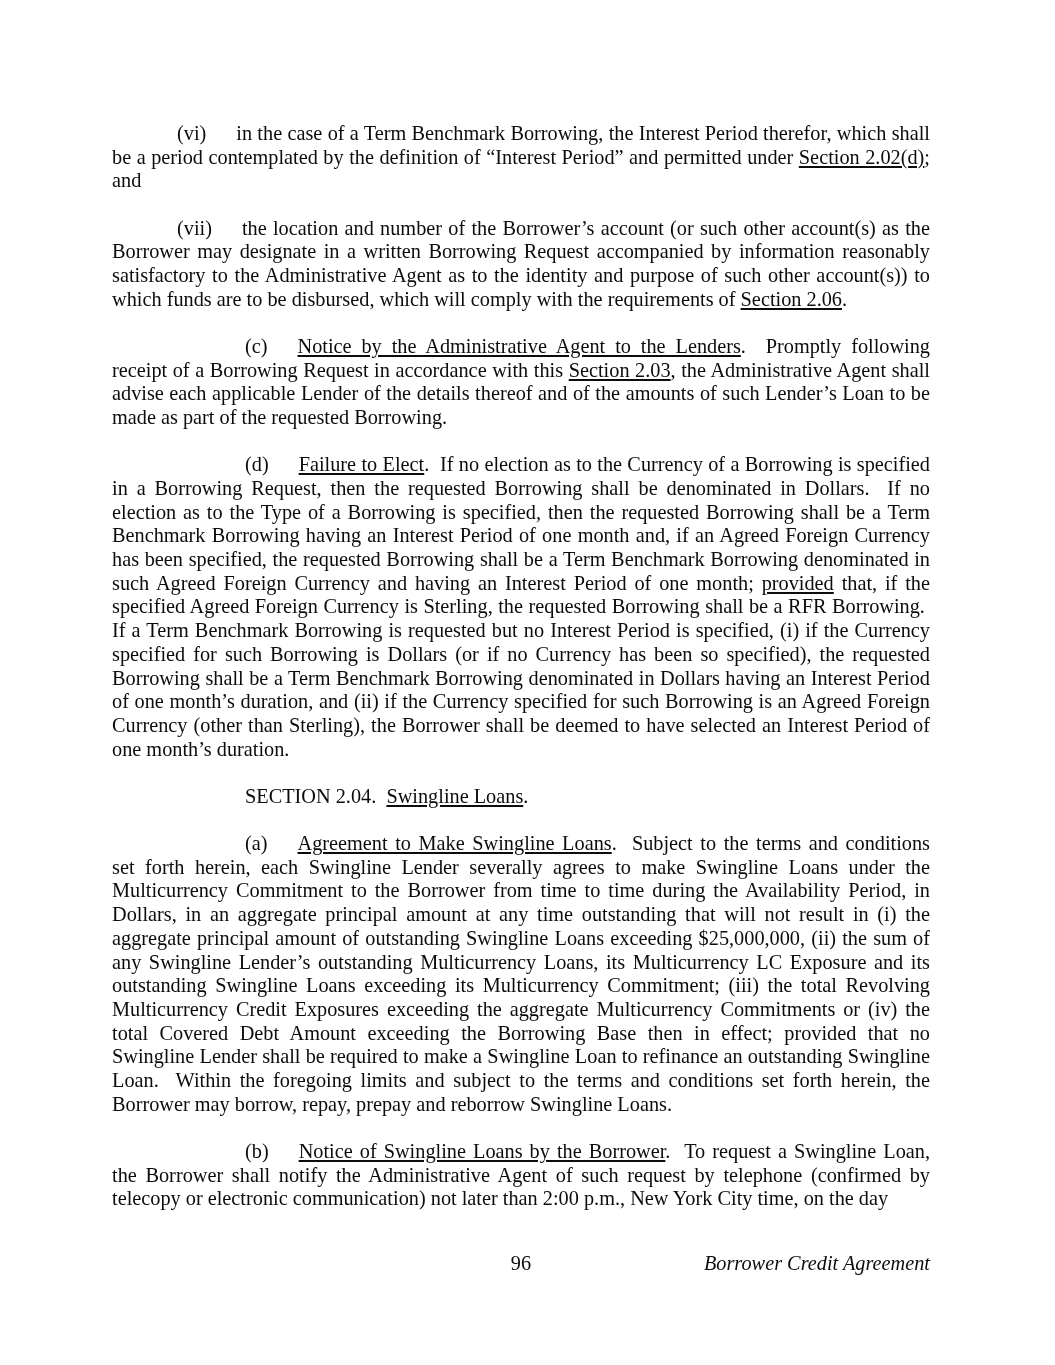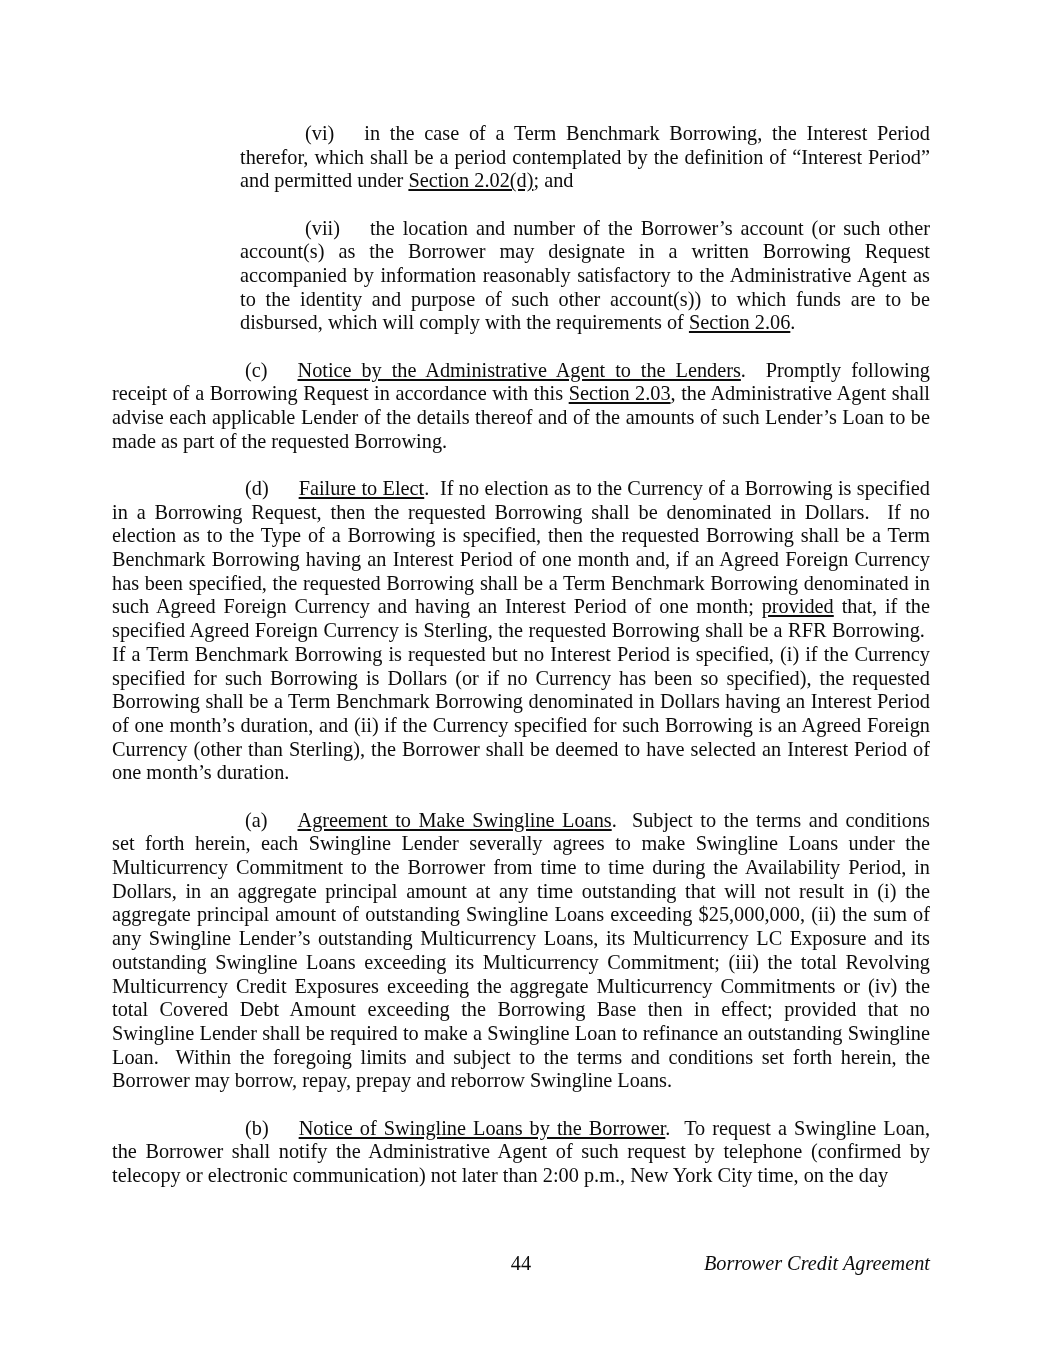--- a/index.html
+++ b/index.html
@@ -19,21 +19,20 @@
     width: 818px;
   }
   .para {
     font-size: 20.3px;
     line-height: 23.7px;
     text-align: justify;
     margin: 0 0 23.5px 0;
     text-indent: 133px;
   }
   .para.quote {
-    margin-left: 128px;
     text-indent: 65px;
     font-family: Liberation Serif, serif;
   }
   .para.heading {
     text-align: left;
   }
   .tab { display: inline-block; width: 30px; }
   .u { text-decoration: underline; text-underline-offset: 2px; }
   .footer {
     position: absolute;
@@ -53,20 +52,21 @@
 </style>
 </head>
 <body>
 
 <div class="page">
   <div class="content" id="content">
       <p class="para quote"><span class="marker">(vi)</span><span class="tab"></span><span class="">in the case of a Term Benchmark Borrowing, the Interest Period therefor, which shall be a period contemplated by the definition of “Interest Period” and permitted under </span><span class="u">Section 2.02(d)</span><span class="">; and</span></p>
       <p class="para quote"><span class="marker">(vii)</span><span class="tab"></span><span class="">the location and number of the Borrower’s account (or such other account(s) as the Borrower may designate in a written Borrowing Request accompanied by information reasonably satisfactory to the Administrative Agent as to the identity and purpose of such other account(s)) to which funds are to be disbursed, which will comply with the requirements of </span><span class="u">Section 2.06</span><span class="">.</span></p>
       <p class="para body"><span class="marker">(c)</span><span class="tab"></span><span class="u">Notice by the Administrative Agent to the Lenders</span><span class="">.&nbsp; Promptly following receipt of a Borrowing Request in accordance with this </span><span class="u">Section 2.03</span><span class="">, the Administrative Agent shall advise each applicable Lender of the details thereof and of the amounts of such Lender’s Loan to be made as part of the requested Borrowing.</span></p>
       <p class="para body"><span class="marker">(d)</span><span class="tab"></span><span class="u">Failure to Elect</span><span class="">.&nbsp; If no election as to the Currency of a Borrowing is specified in a Borrowing Request, then the requested Borrowing shall be denominated in Dollars.&nbsp; If no election as to the Type of a Borrowing is specified, then the requested Borrowing shall be a Term Benchmark Borrowing having an Interest Period of one month and, if an Agreed Foreign Currency has been specified, the requested Borrowing shall be a Term Benchmark Borrowing denominated in such Agreed Foreign Currency and having an Interest Period of one month; </span><span class="u">provided</span><span class=""> that, if the specified Agreed Foreign Currency is Sterling, the requested Borrowing shall be a RFR Borrowing.&nbsp; If a Term Benchmark Borrowing is requested but no Interest Period is specified, (i) if the Currency specified for such Borrowing is Dollars (or if no Currency has been so specified), the requested Borrowing shall be a Term Benchmark Borrowing denominated in Dollars having an Interest Period of one month’s duration, and (ii) if the Currency specified for such Borrowing is an Agreed Foreign Currency (other than Sterling), the Borrower shall be deemed to have selected an Interest Period of one month’s duration.</span></p>
+      <p class="para heading"><span class="">SECTION 2.04.&nbsp; </span><span class="u">Swingline Loans</span><span class="">.</span></p>
       <p class="para body"><span class="marker">(a)</span><span class="tab"></span><span class="u">Agreement to Make Swingline Loans</span><span class="">.&nbsp; Subject to the terms and conditions set forth herein, each Swingline Lender severally agrees to make Swingline Loans under the Multicurrency Commitment to the Borrower from time to time during the Availability Period, in Dollars, in an aggregate principal amount at any time outstanding that will not result in (i) the aggregate principal amount of outstanding Swingline Loans exceeding $25,000,000, (ii) the sum of any Swingline Lender’s outstanding Multicurrency Loans, its Multicurrency LC Exposure and its outstanding Swingline Loans exceeding its Multicurrency Commitment; (iii) the total Revolving Multicurrency Credit Exposures exceeding the aggregate Multicurrency Commitments or (iv) the total Covered Debt Amount exceeding the Borrowing Base then in effect; provided that no Swingline Lender shall be required to make a Swingline Loan to refinance an outstanding Swingline Loan.&nbsp; Within the foregoing limits and subject to the terms and conditions set forth herein, the Borrower may borrow, repay, prepay and reborrow Swingline Loans.</span></p>
       <p class="para body"><span class="marker">(b)</span><span class="tab"></span><span class="u">Notice of Swingline Loans by the Borrower</span><span class="">.&nbsp; To request a Swingline Loan, the Borrower shall notify the Administrative Agent of such request by telephone (confirmed by telecopy or electronic communication) not later than 2:00 p.m., New York City time, on the day</span></p>
     </div>
   <div class="footer">
-    <span class="pagenum">44</span>
+    <span class="pagenum">96</span>
     <span class="doctitle">Borrower Credit Agreement</span>
   </div>
 </div>
 
 </body></html>

